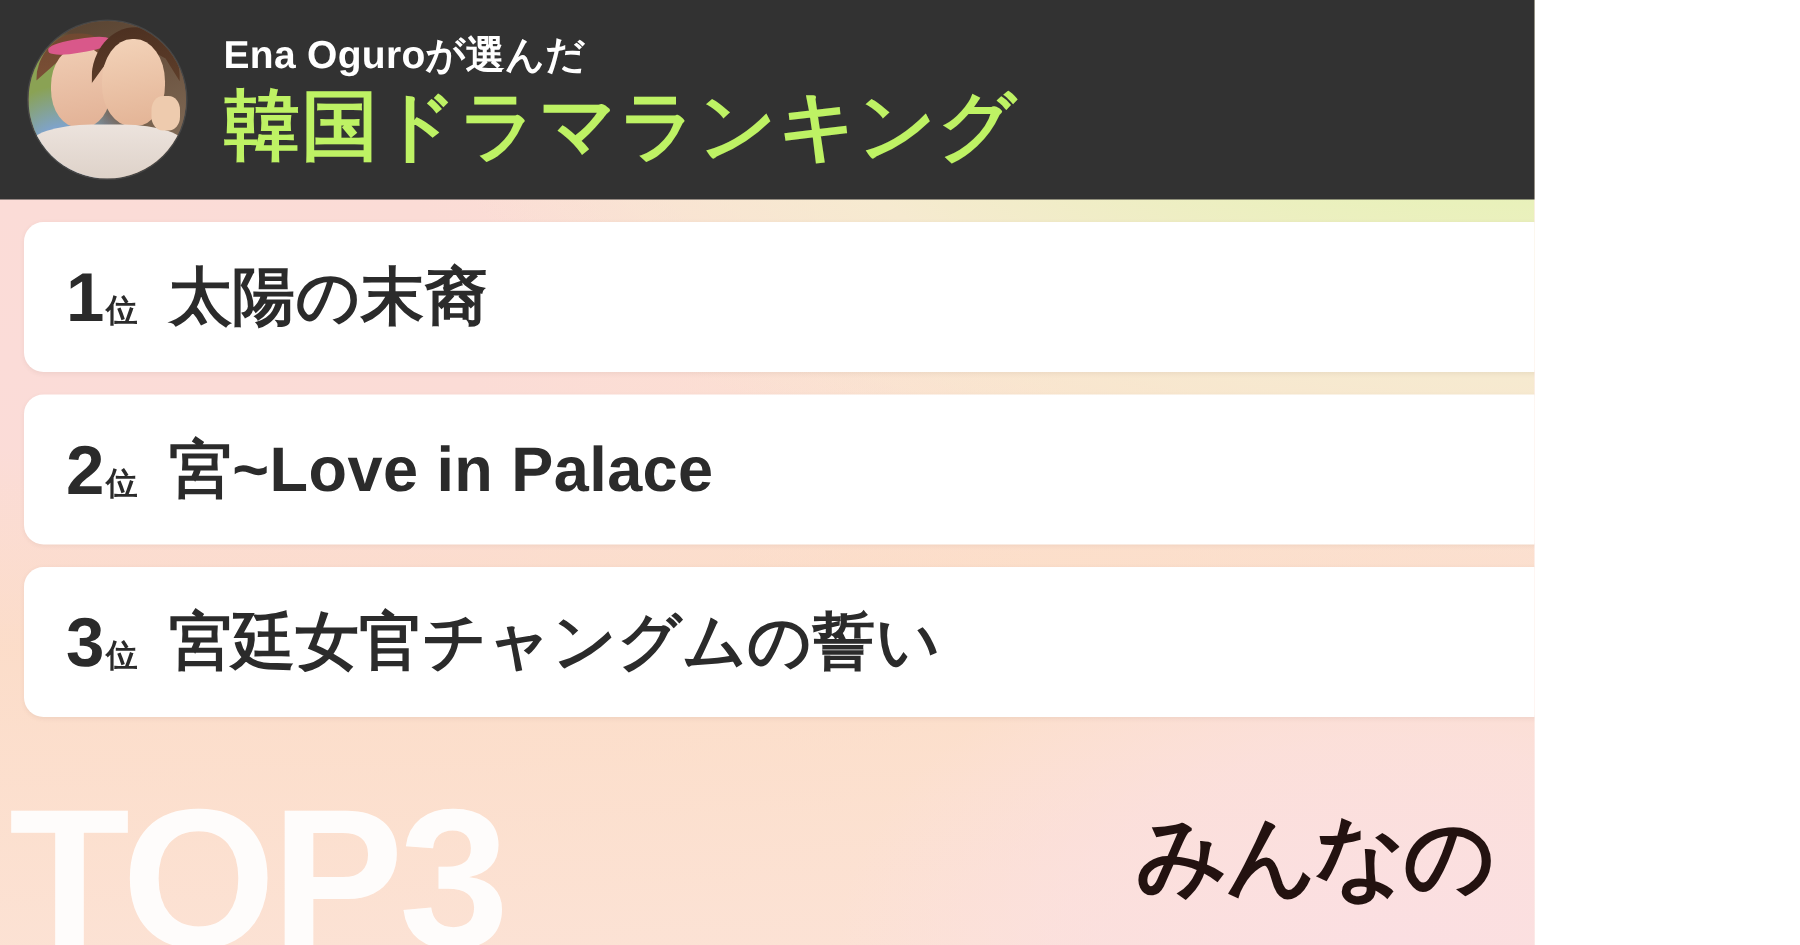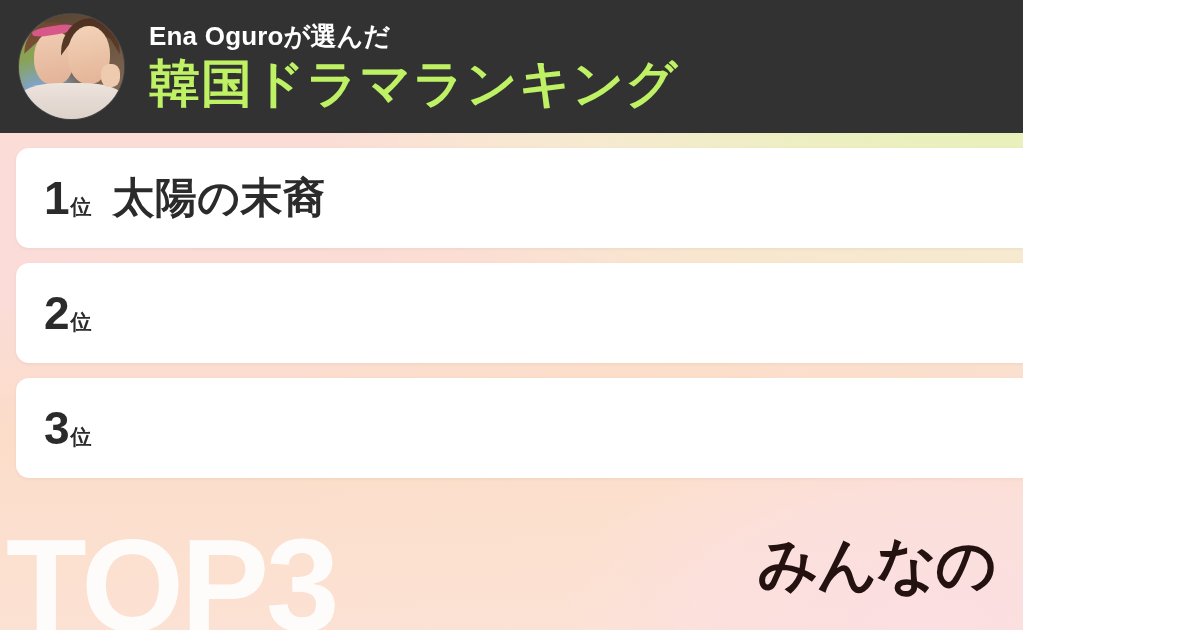--- a/index.html
+++ b/index.html
@@ -224,21 +224,21 @@
     letter-spacing: -3px;
     opacity: .93;
   }
 
   
   .logo {
     position: absolute;
     right: 28px;
     bottom: 24px;
     display: flex;
-    align-items: flex-start;
+    align-items: center;
     height: 70px;
   }
   .logo-chars {
     display: flex;
     align-items: flex-end;
     font-size: 60px;
     font-weight: 700;
     line-height: .98;
     letter-spacing: -2px;
   }
@@ -286,27 +286,29 @@
         <span class="rank-unit">位</span>
       </div>
       <div class="item-title">太陽の末裔</div>
     </div>
 
     <div class="card">
       <div class="rank">
         <span class="rank-num">2</span>
         <span class="rank-unit">位</span>
       </div>
+      <div class="item-title">宮~Love in Palace</div>
     </div>
 
     <div class="card">
       <div class="rank">
         <span class="rank-num">3</span>
         <span class="rank-unit">位</span>
       </div>
+      <div class="item-title">宮廷女官チャングムの誓い</div>
     </div>
 
   </div>
 
   <div class="top3">TOP3</div>
 
   <div class="logo">
     <div class="logo-chars">
       <span class="lg-dark" style="color: rgb(35, 18, 16);">みんなの</span>
     </div>

